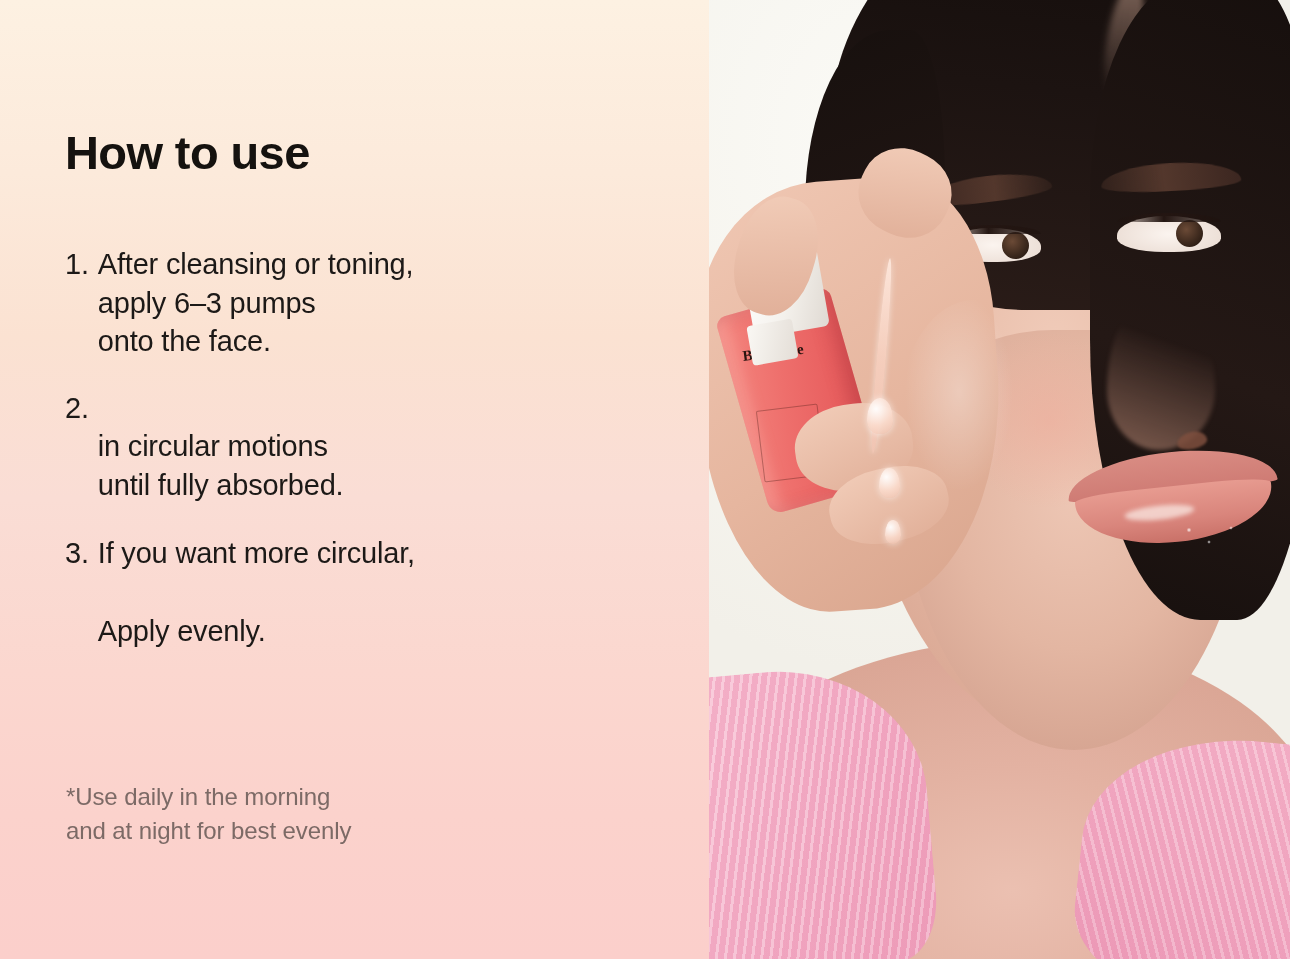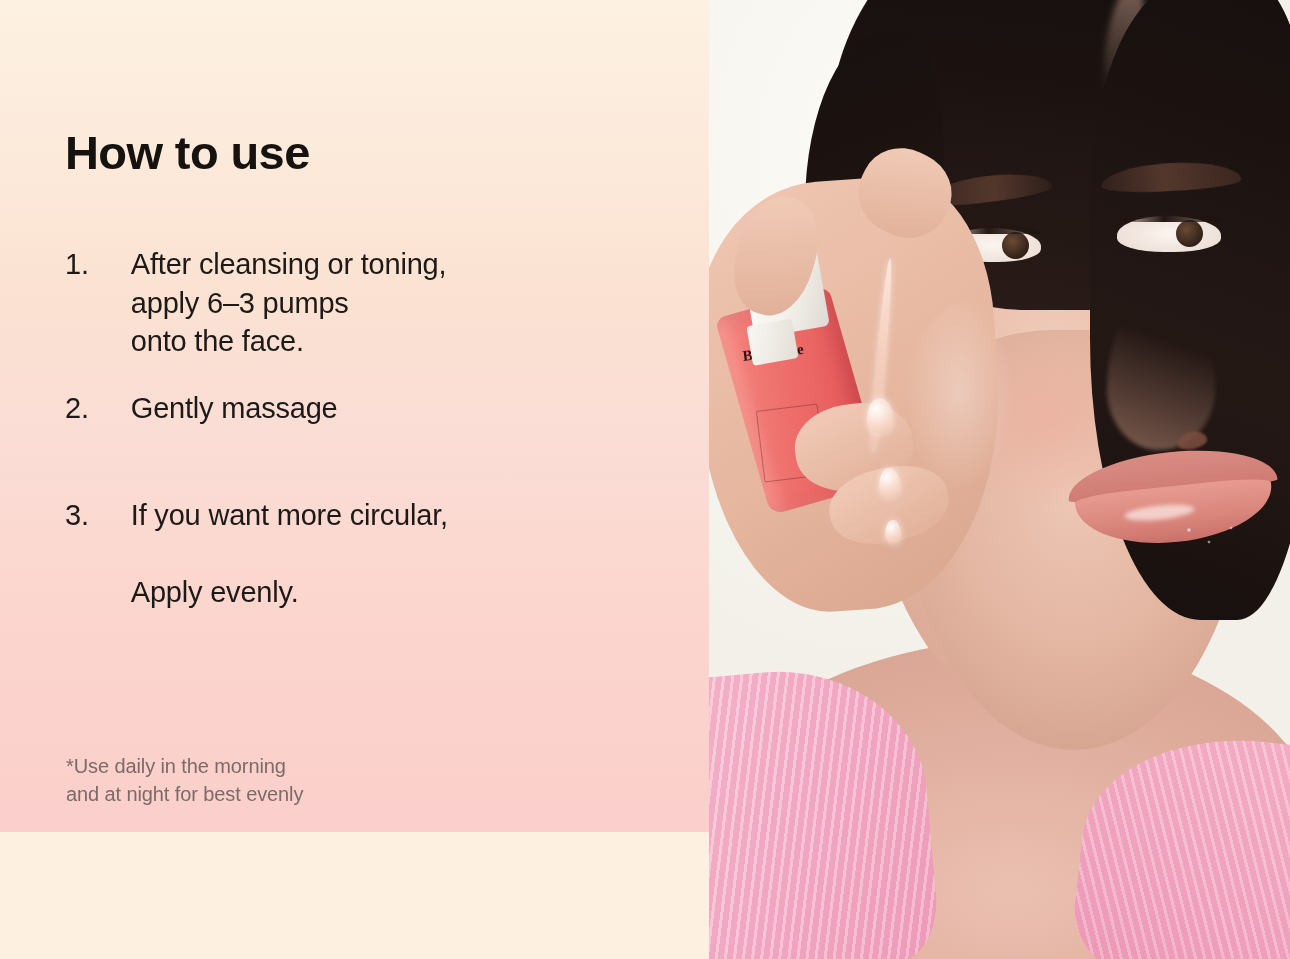--- a/index.html
+++ b/index.html
@@ -7,21 +7,21 @@
   html,body { width:1290px; height:959px; overflow:hidden; }
   body {
     font-family:"Liberation Sans", sans-serif;
     background:#FDF0E0;
   }
   .stage { position:relative; width:1290px; height:959px; display:flex; }
 
   
   .text-panel {
     position:relative;
-    width:709px; height:832px;
+    width:709px; height:959px;
     background:linear-gradient(180deg,
         #FDF1E2 0%,
         #FCEADB 18%,
         #FBE2D2 35%,
         #FADDD5 52%,
         #FBD7CF 70%,
         #FBD2CC 85%,
         #FBCFCB 100%);
     flex:0 0 709px;
   }
@@ -29,25 +29,25 @@
     position:absolute; left:65px; top:129px;
     font-size:47px; font-weight:bold; color:#15120F;
     letter-spacing:-0.6px; line-height:1.0;
   }
   .steps { position:absolute; left:65px; top:245px; width:600px; }
   .step { display:flex; font-size:29px; line-height:1.33; color:#1C1917; letter-spacing:-0.2px; }
   .step-1 { margin-top:0; }
   .step-2 { margin-top:28px; }
   .step-3 { margin-top:30px; }
   .step-num { flex:0 0 auto; padding-right:9px; }
-  .step-lines { flex:1 1 auto;margin-left:33px; }
+  .step-lines { flex:1 1 auto; }
   .step-line { white-space:nowrap; }
   .footnote {
-    position:absolute; left:66px; top:752px;
-    font-size:20px; line-height:1.42; color:#7C6A66; letter-spacing:-0.1px;
+    position:absolute; left:66px; top:780px;
+    font-size:24px; line-height:1.42; color:#7C6A66; letter-spacing:-0.1px;
   }
   .footnote-line { white-space:nowrap; }
 
   
   .photo-panel {
     position:relative; width:581px; height:959px; flex:0 0 581px;
     background:#F7F6F1; overflow:hidden;
   }
   .backdrop {
     position:absolute; inset:0;
@@ -286,22 +286,23 @@
         <span class="step-lines">
           <span class="step-line">After cleansing or toning,</span><br>
           <span class="step-line">apply 6–3 pumps</span><br>
           <span class="step-line">onto the face.</span>
         </span>
       </div>
 
       <div class="step step-2">
         <span class="step-num">2.</span>
         <span class="step-lines">
-          <span class="step-line">Gently massage</span><br>
           <br>
+          <span class="step-line">in circular motions</span><br>
+          <span class="step-line">until fully absorbed.</span>
         </span>
       </div>
 
       <div class="step step-3">
         <span class="step-num">3.</span>
         <span class="step-lines">
           <span class="step-line">If you want more circular,</span><br>
           <br>
           <span class="step-line">Apply evenly.</span>
         </span>

